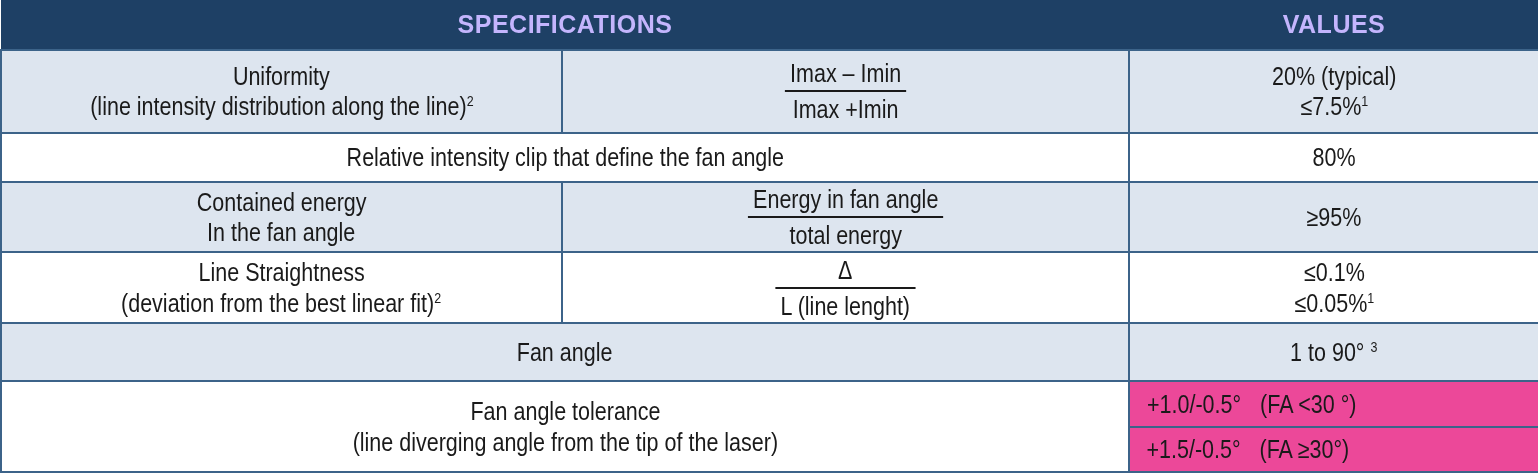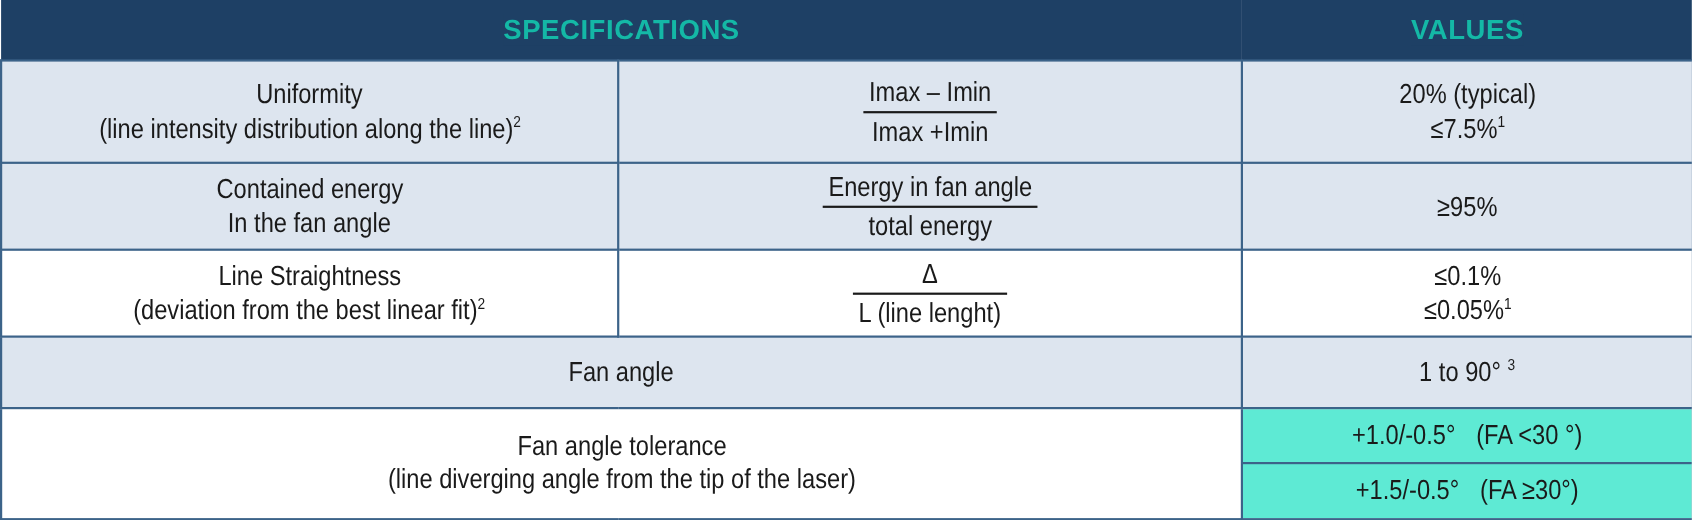--- a/index.html
+++ b/index.html
@@ -26,21 +26,21 @@
     padding: 0;
     margin: 0;
     vertical-align: middle;
     text-align: center;
   }
 
   
   .hdr-row { height: 48px; }
   .hdr-cell {
     background: #1e4065;
-    color: #14b8a6;
+    color: #c4b5fd;
     font-weight: bold;
     font-size: 25px;
     letter-spacing: 0.5px;
     transform: scaleX(0.78);
     font-family: "Liberation Sans", sans-serif;
   }
   .hdr-wrap {
     background: #1e4065;
     border: none;
   }
@@ -95,22 +95,22 @@
   
   .subtable {
     width: 100%;
     height: 100%;
     border-collapse: collapse;
     table-layout: fixed;
   }
   .subtable td {
     height: 42px;
     font-size: 25px;
-    text-align: center;
-    background: #5eead4;
+    text-align: left;
+    background: #ec4899;
   }
   .subtable tr:first-child td { border-bottom: 2px solid #3c6389; }
 
   .gap { display: inline-block; width: 22px; }
 </style>
 </head>
 <body>
 
 <table class="spec-table">
   <colgroup>
@@ -143,20 +143,28 @@
       </span>
     </td>
     <td class="c shade">
       <span class="stack">
         <span class="l"><span class="txt">20% (typical)</span></span>
         <span class="l"><span class="txt"><span>≤7.5%</span><span class="sup">1</span></span></span>
       </span>
     </td>
   </tr>
 
+  <tr style="height:47px">
+    <td class="c plain" colspan="2">
+      <span class="txt">Relative intensity clip that define the fan angle</span>
+    </td>
+    <td class="c plain">
+      <span class="txt">80%</span>
+    </td>
+  </tr>
 
   <tr style="height:64px">
     <td class="c shade">
       <span class="stack">
         <span class="l"><span class="txt">Contained energy</span></span>
         <span class="l"><span class="txt">In the fan angle</span></span>
       </span>
     </td>
     <td class="c shade">
       <span class="frac">

